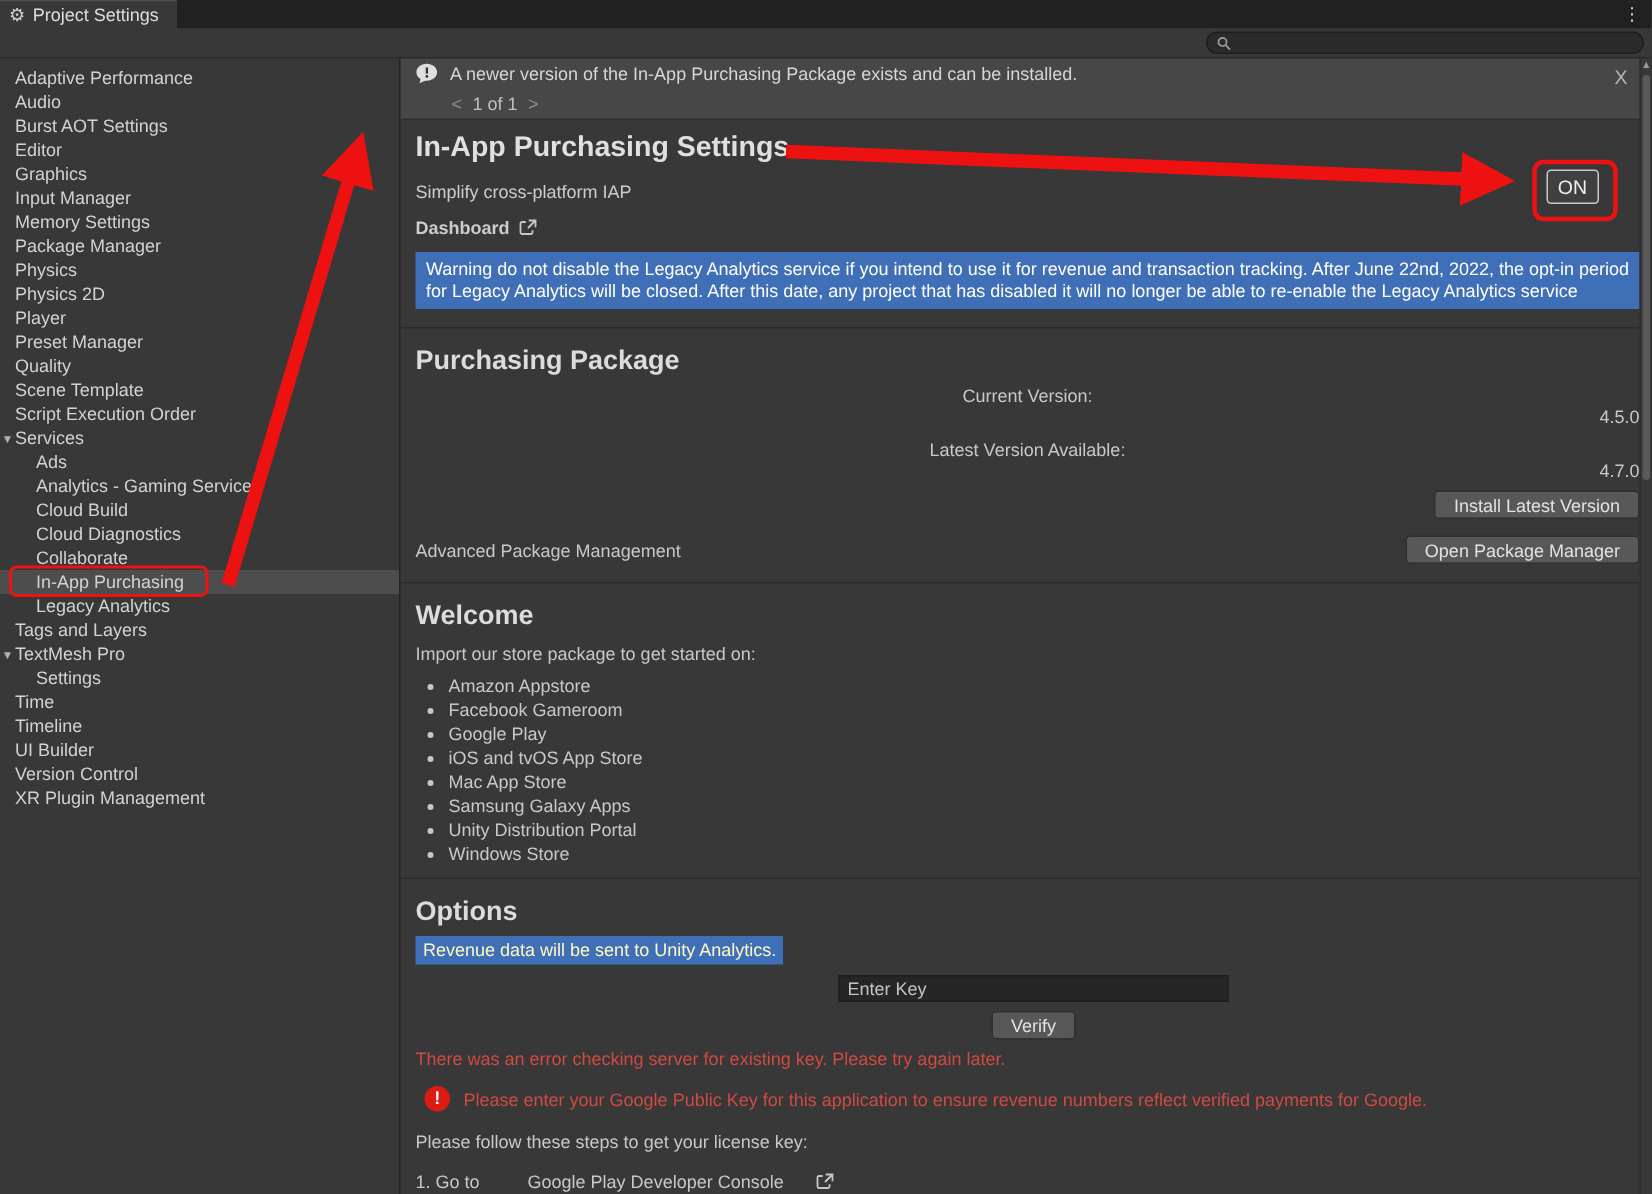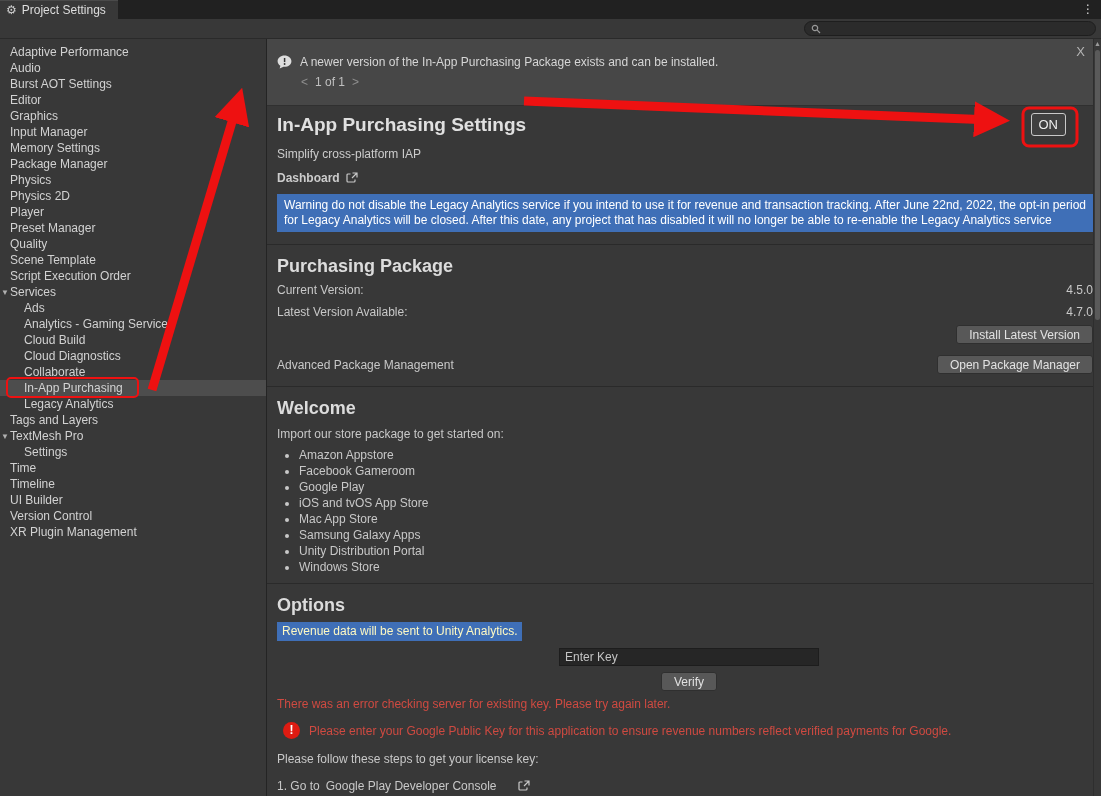--- a/index.html
+++ b/index.html
@@ -25,41 +25,41 @@
   .body { display:flex; height:757px; }
   .sidebar { width:267px; border-right:1px solid #242424; padding-top:5px; overflow:hidden; flex:0 0 auto; }
   .side-item { height:16px; line-height:16px; padding-left:10px; position:relative; white-space:nowrap; color:#d2d2d2; cursor:default; }
   .side-item.indent-1 { padding-left:24px; }
   .side-item.selected { background:var(--selection-gray,#4d4d4d); }
   .foldout { position:absolute; left:1px; top:1px; font-size:8px; color:#b0b0b0; }
 
   .main { flex:1; position:relative; overflow:hidden; }
 
   
-  .banner { background:#474747; border-bottom:1px solid #303030; padding:15px 10px; position:relative; }
+  .banner { background:#474747; border-bottom:1px solid #303030; padding:2px 10px; position:relative; }
   .banner-row { display:flex; align-items:center; gap:8px; height:16px; color:#d6d6d6; padding-right:30px; }
   .banner-close { position:absolute; right:16px; top:5px; color:#b4b4b4; font-size:13px; cursor:default; }
   .pager { margin:4px 0 0 24px; height:16px; display:flex; align-items:center; gap:7px; color:#c0c0c0; }
   .pager-btn { color:#8f8f8f; cursor:default; }
 
   
   .header-row { margin:8px 0 0 10px; }
   h1 { font-size:19px; font-weight:bold; color:#e0e0e0; line-height:22px; }
   .on-btn { position:absolute; top:74px; right:35px; border:1px solid #c9c9c9; border-radius:3px; background:#404040; color:#eeeeee; font-size:13px; padding:3px 7px; cursor:default; }
 
   .simplify { margin:11px 0 0 10px; color:#cccccc; }
   .dash-row { margin:10px 0 0 10px; display:inline-flex; align-items:center; gap:6px; color:#cccccc; cursor:default;font-weight:bold; }
 
   .warning-box { margin:9px 0 0 10px; width:820px; background:var(--info-blue,#3f6fb7); color:#ffffff; padding:4px 7px; line-height:15px; }
 
   .divider { height:1px; background:#2a2a2a; margin-top:12px; }
 
   h2 { font-size:18px; font-weight:bold; color:#dcdcdc; margin:12px 0 0 10px; line-height:18px; }
 
-  .kv-row { display:flex; align-items:center; margin:8px 8px 0 10px; color:#c8c8c8; }
+  .kv-row { display:flex; align-items:center; margin:8px 8px 0 10px; color:#c8c8c8;flex-direction:column; }
   .kv-value { margin-left:auto; }
   .btn { background:#585858; border:1px solid #2f2f2f; border-radius:3px; color:#e2e2e2; font:12px "Liberation Sans",sans-serif; height:19px; padding:0 12px; cursor:default; }
   .btn-row { display:flex; justify-content:flex-end; margin:6px 8px 0 0; }
   .adv-row { display:flex; align-items:center; justify-content:space-between; margin:11px 8px 0 10px; }
 
   .intro { margin:10px 0 0 10px; }
   ul.stores { margin:6px 0 0 32px; padding:0; list-style:disc; }
   ul.stores li { line-height:16px; color:#c8c8c8; }
 
   .note { display:inline-block; margin:8px 4px 0 10px; background:var(--info-blue,#3f6fb7); color:#fef9c3; padding:2px 5px 3px; }
@@ -67,21 +67,21 @@
   .key-input { width:260px; height:18px; background:#262626; border:1px solid #1d1d1d; color:#dcdcdc; padding:0 5px; font:12px "Liberation Sans",sans-serif; }
   .key-input::placeholder { color:#c4c4c4; opacity:1; }
 
   .error-text { margin:6px 0 0 10px; color:var(--error-red,#cf4a41); }
   .error-row { display:flex; align-items:center; gap:9px; margin:11px 0 0 16px; }
   .error-icon { flex:0 0 auto; width:17px; height:17px; border-radius:50%; background:#de1b12; color:#ffffff; text-align:center; line-height:17px; font-weight:bold; font-size:12px; }
   .error-msg { color:var(--error-red,#cf4a41); }
 
   .steps-intro { margin:13px 0 0 10px; }
   .step-row { display:flex; align-items:center; gap:6px; margin:13px 0 0 10px; }
-  .link-row { display:inline-flex; align-items:center; gap:22px; cursor:default; }
+  .link-row { display:inline-flex; align-items:center; gap:22px; cursor:default;margin-left:26px; }
   .step2 { margin:13px 0 0 10px; }
 
   
   .scrollbar { position:absolute; right:0; top:0; bottom:0; width:8px; background:#383838; border-left:1px solid #2e2e2e; }
   .scroll-up { font-size:7px; line-height:9px; color:#9a9a9a; text-align:center; }
   .scroll-thumb { position:absolute; top:11px; left:1px; width:5px; height:270px; background:#5a5a5a; border-radius:3px; }
 
   
   .annotations { position:absolute; inset:0; width:1101px; height:796px; pointer-events:none; z-index:50; }
   .ann-line { stroke:var(--annotation-red,#ee1111); stroke-width:9; fill:none; }

